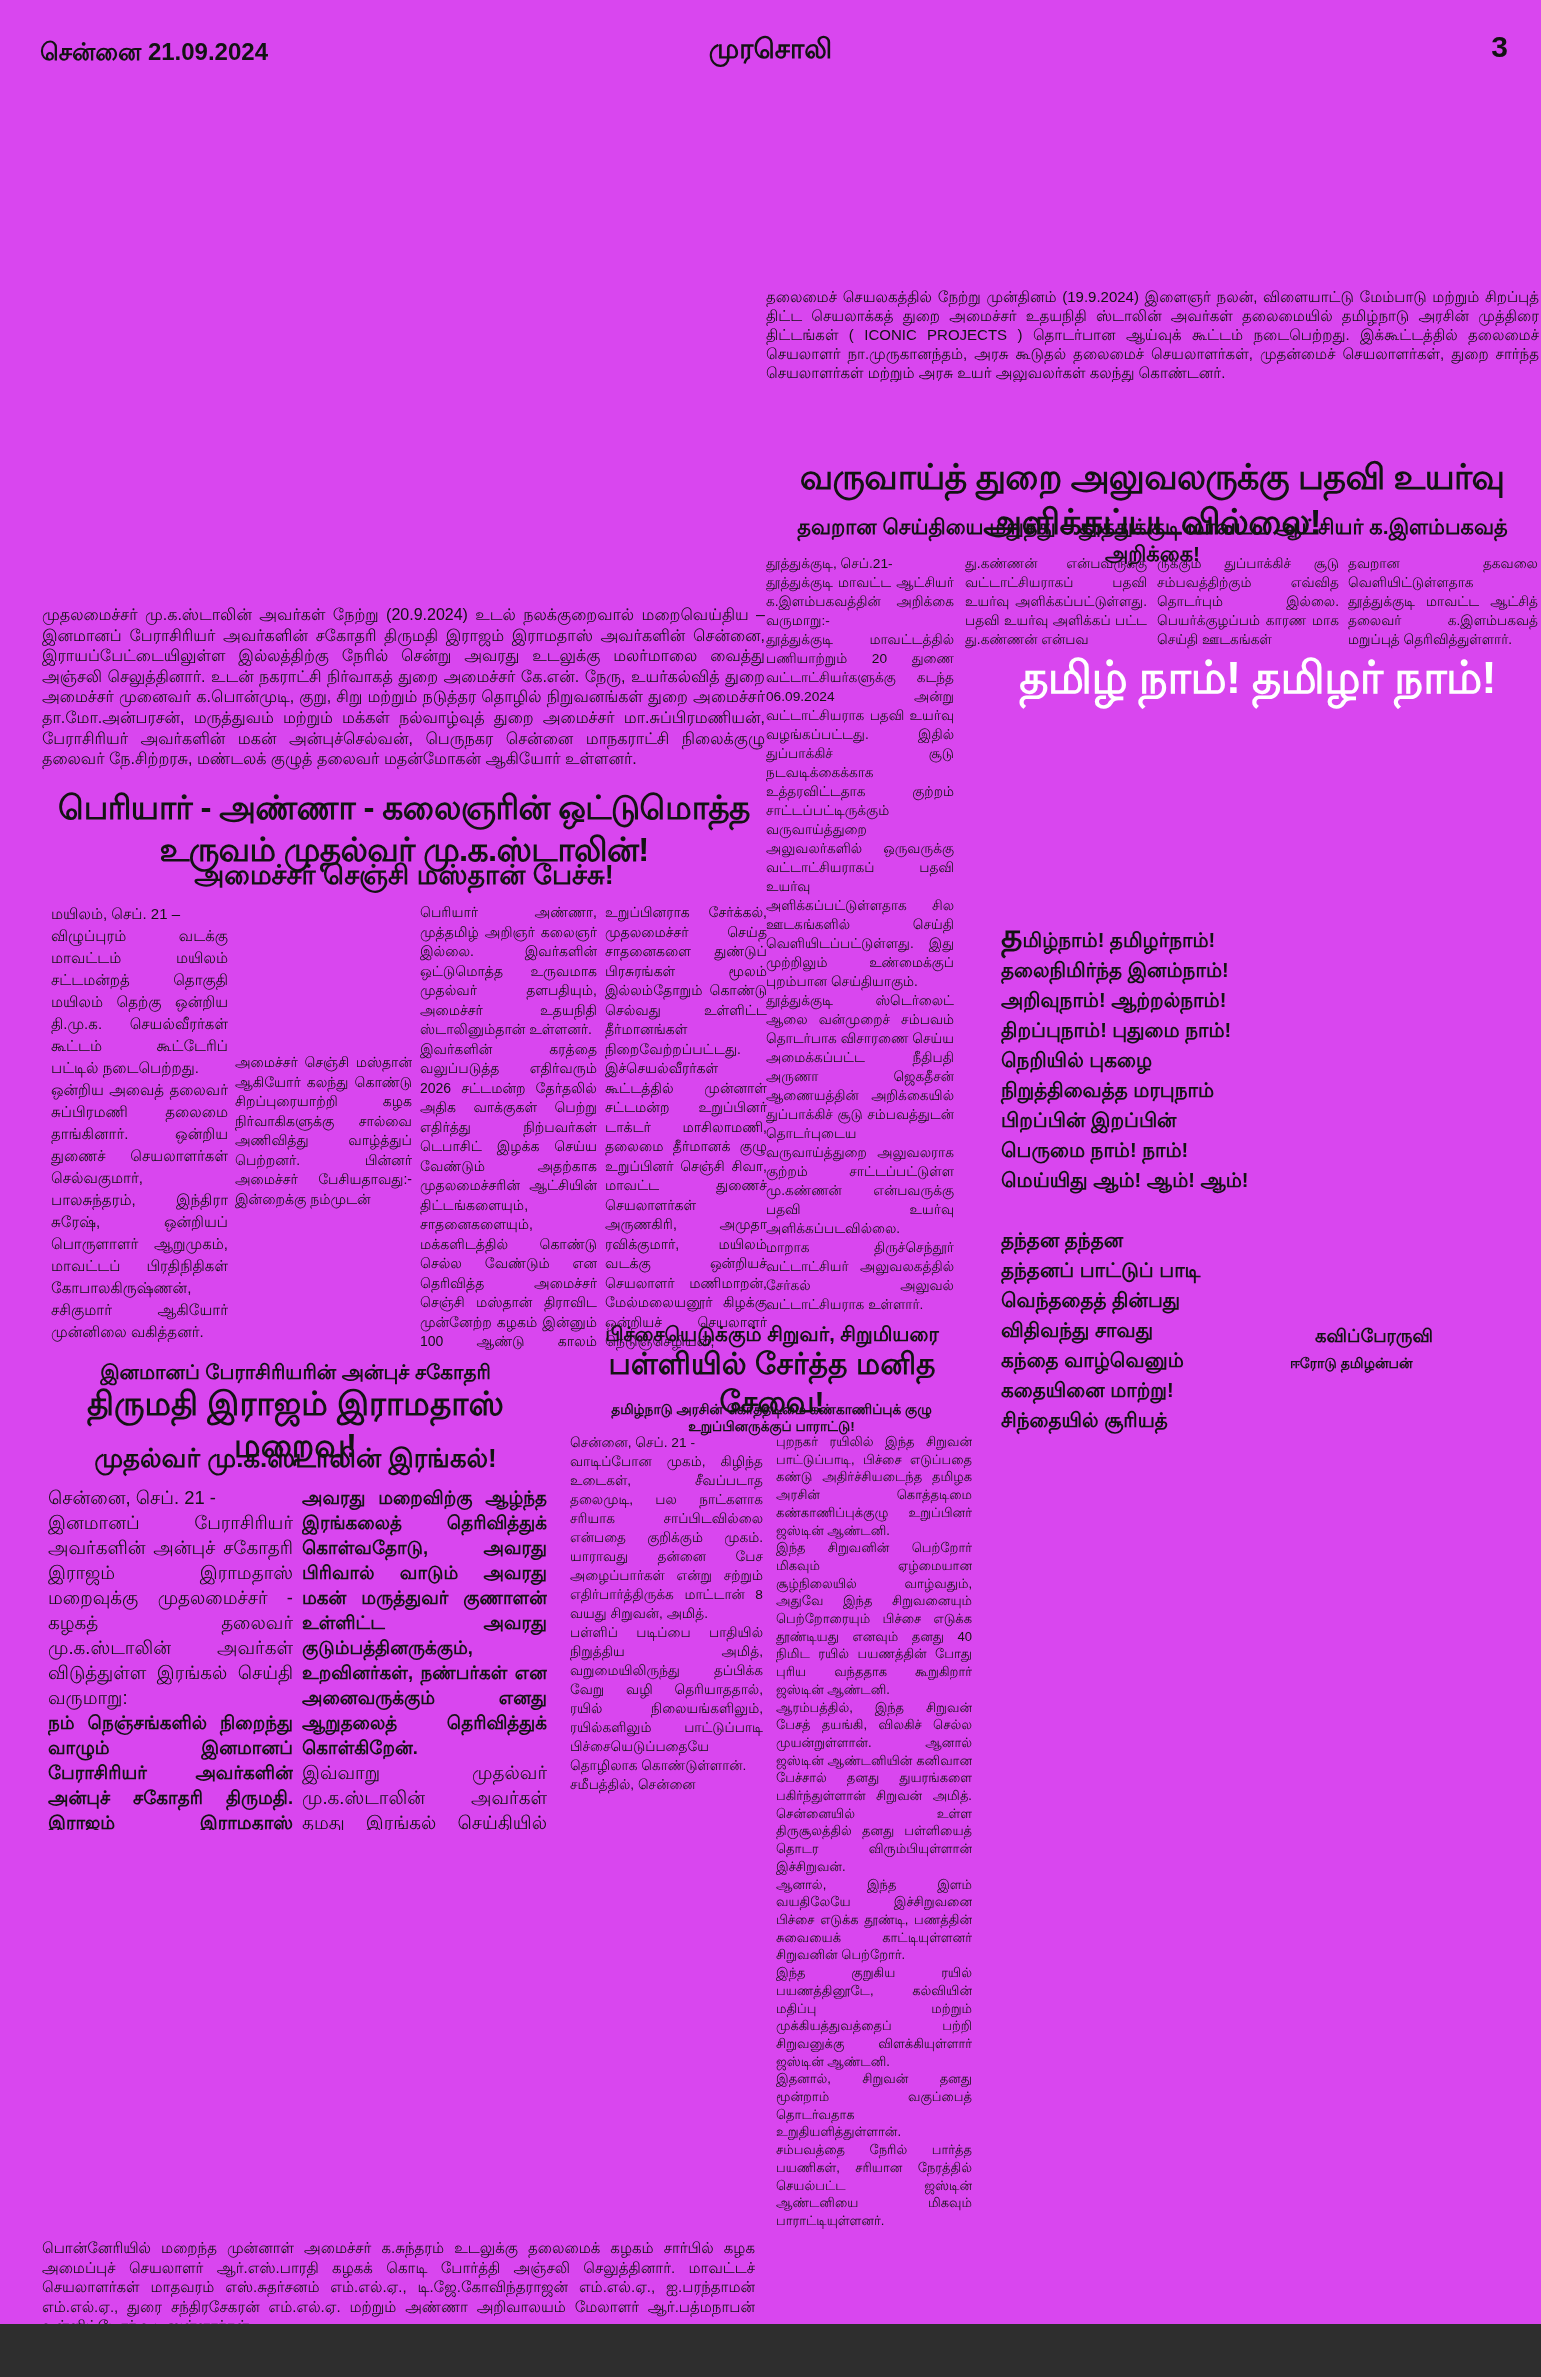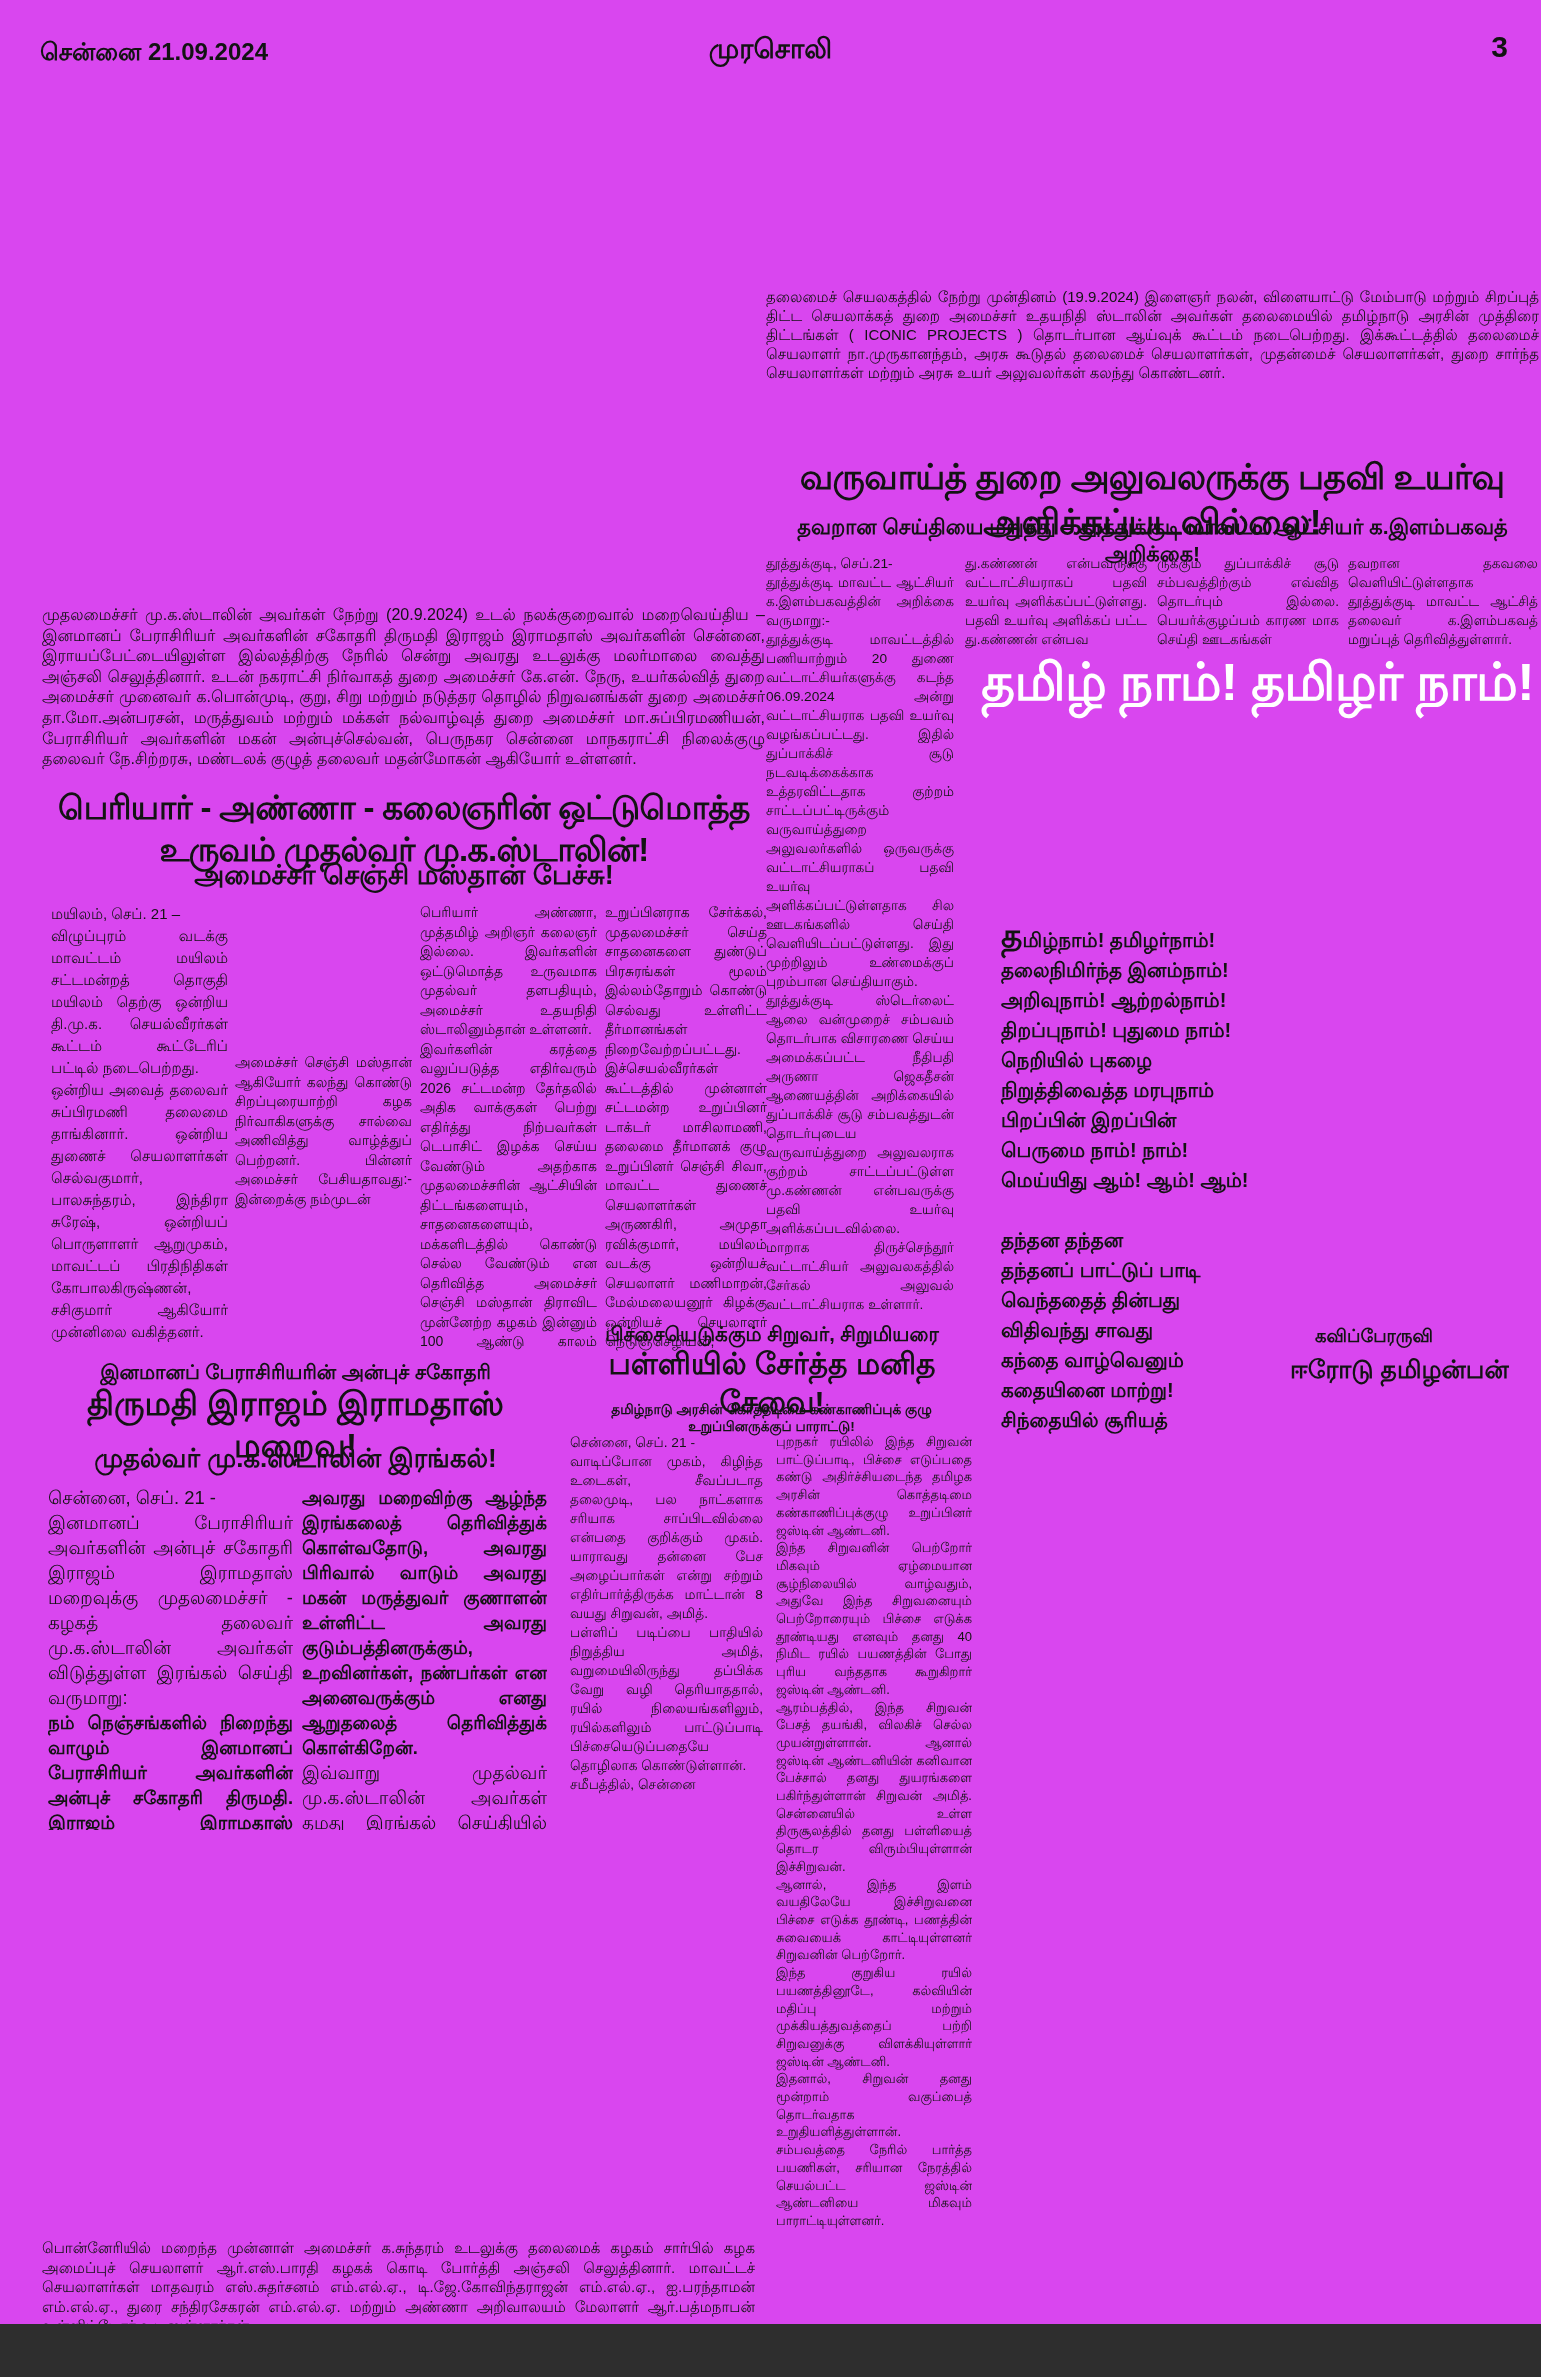--- a/index.html
+++ b/index.html
@@ -25,26 +25,26 @@
   .note-iconic{left:766px;top:287px;width:773px;font-size:15px;line-height:19px;}
   
   .st-kicker{left:766px;top:431px;width:773px;font-size:21.6px;font-weight:700;}
   .st-head{left:763px;top:457px;width:778px;font-size:35px;font-weight:800;letter-spacing:-0.7px;}
   .st-sub{left:766px;top:515px;width:773px;font-size:21px;font-weight:700;}
   .st-c1{left:766px;top:554px;width:188px;height:810px;font-size:13.7px;line-height:19px;}
   .st-c2{left:965px;top:554px;width:182px;height:101px;font-size:13.7px;line-height:19px;}
   .st-c3{left:1157px;top:554px;width:182px;height:101px;font-size:13.7px;line-height:19px;}
   .st-c4{left:1348px;top:554px;width:190px;height:101px;font-size:13.7px;line-height:19px;}
   
-  .poem-title{left:974px;top:652px;width:567px;font-size:52px;font-weight:800;color:#ffffff;letter-spacing:-0.7px;text-align:center;}
+  .poem-title{left:974px;top:652px;width:567px;font-size:45px;font-weight:800;color:#ffffff;letter-spacing:-0.7px;text-align:center;}
   .poem-left{left:1001px;top:921px;width:250px;font-size:20px;font-weight:600;line-height:30px;}
   .poem-left::first-letter{font-size:1.65em;font-weight:800;}
   .poem-right{left:1290px;top:903px;width:247px;font-size:20px;font-weight:600;line-height:30px;}
   .poem-by-title{left:1315px;top:1326px;width:216px;font-size:18px;font-weight:600;}
-  .poem-by-name{left:1290px;top:1355px;width:245px;font-size:25px;font-weight:800;}
+  .poem-by-name{left:1290px;top:1355px;width:245px;font-size:14px;font-weight:800;}
   
   .note-cm{left:42px;top:605px;width:723px;font-size:16px;line-height:20.6px;}
   
   .my-kicker{left:42px;top:762px;width:724px;font-size:22.4px;font-weight:700;}
   .my-head{left:20px;top:789px;width:768px;font-size:33px;font-weight:800;letter-spacing:-0.7px;}
   .my-sub{left:42px;top:860px;width:724px;font-size:27px;font-weight:700;}
   .my-c1{left:51px;top:903px;width:177px;height:450px;font-size:15px;line-height:22px;}
   .my-c2{left:235px;top:1053px;width:177px;height:300px;font-size:14px;line-height:19.5px;}
   .my-c3{left:420px;top:903px;width:177px;height:452px;font-size:14px;line-height:19.5px;}
   .my-c4{left:605px;top:903px;width:162px;height:452px;font-size:14px;line-height:19.5px;}

